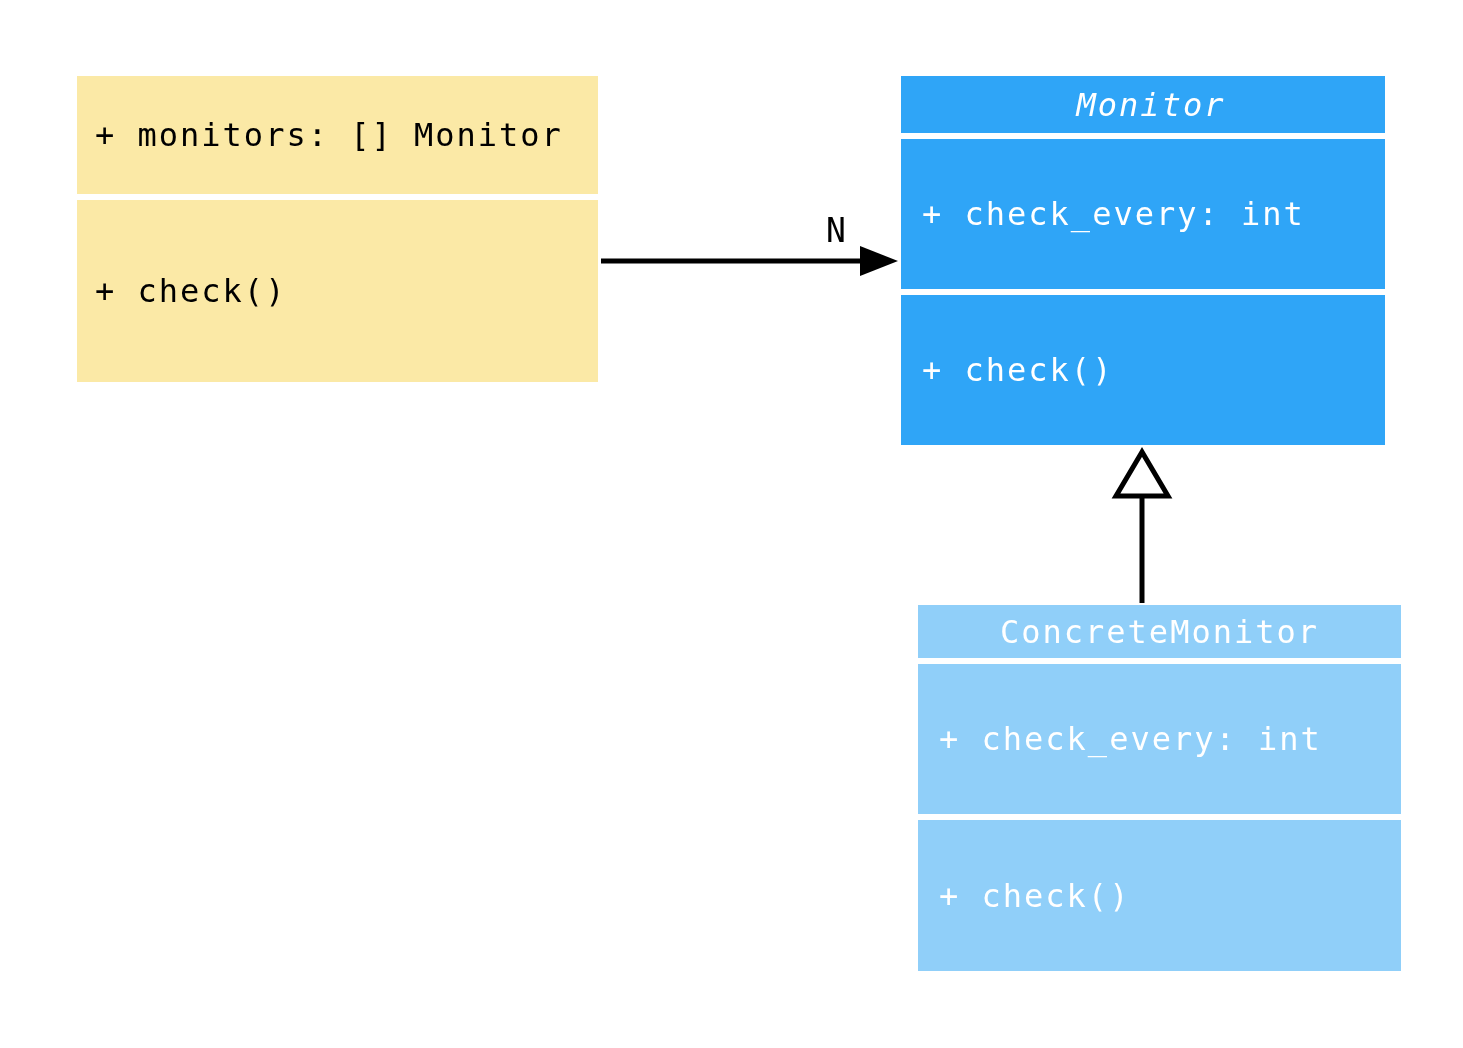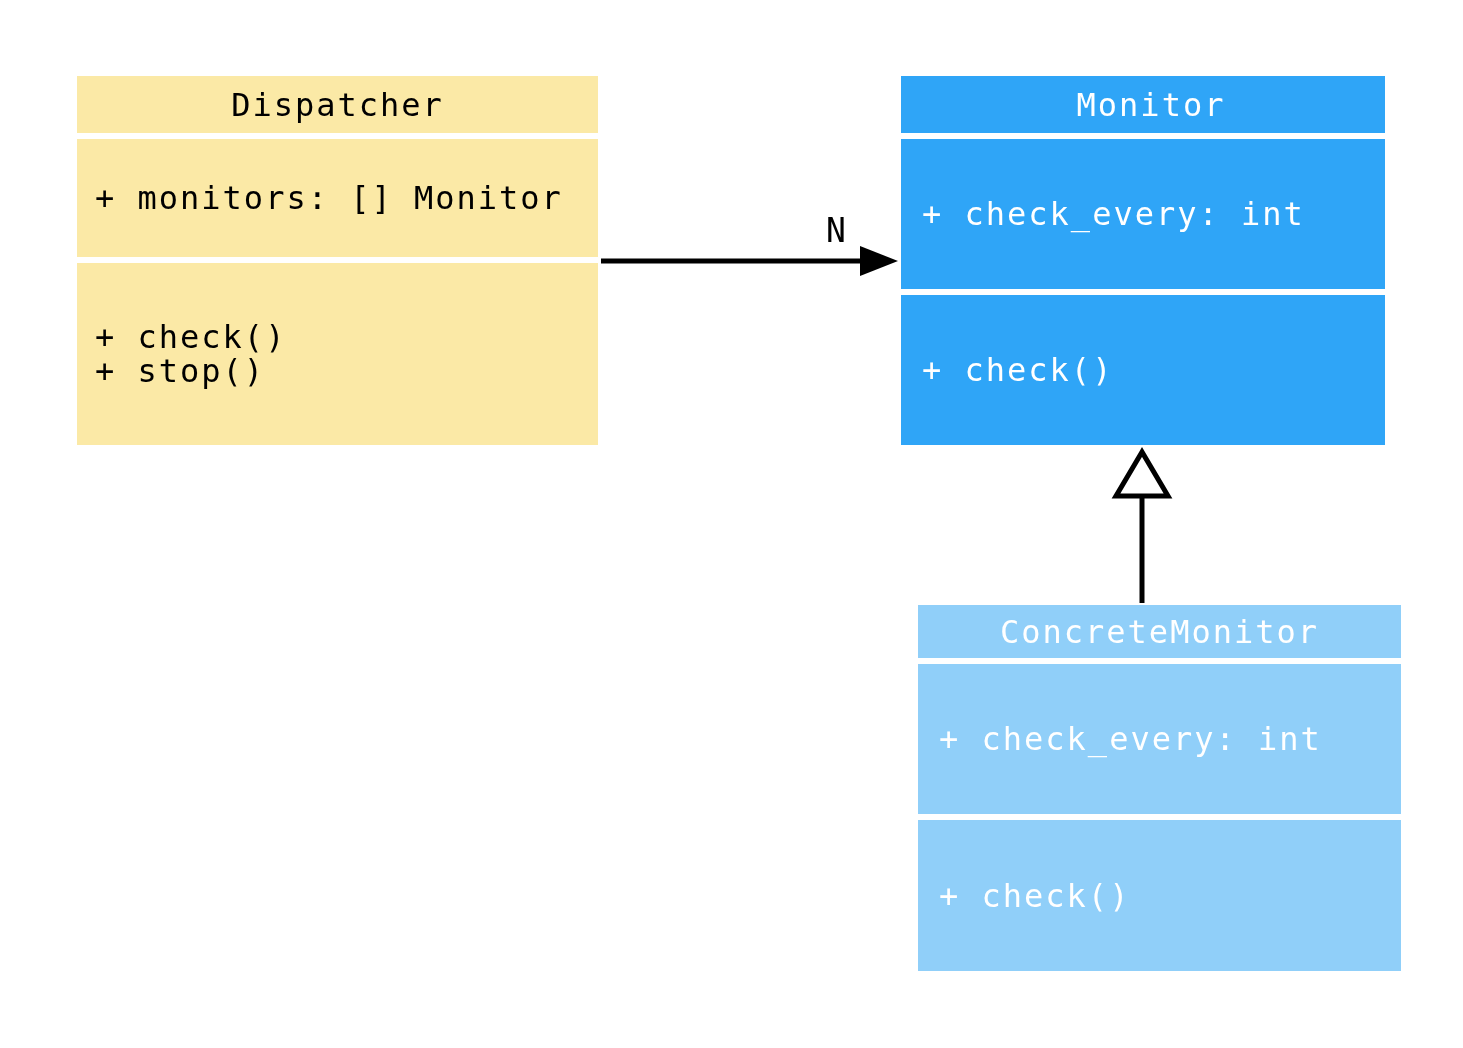--- a/index.html
+++ b/index.html
@@ -42,21 +42,21 @@
   }
   
   .c-dispatcher { left: 77px; top: 76px; width: 521px; color: #000000; }
   .c-dispatcher .sec { background: #fbe9a6; padding-left: 18px; }
   .c-dispatcher .sec.title { padding-left: 0; height: 57px; }
   .c-dispatcher .sec.attrs   { height: 118px; }
   .c-dispatcher .sec.methods { height: 182px; }
   
   .c-monitor { left: 901px; top: 76px; width: 484px; color: #ffffff; }
   .c-monitor .sec { background: #2fa5f7; padding-left: 21px; }
-  .c-monitor .sec.title { padding-left: 16px; height: 57px; }
+  .c-monitor .sec.title { padding-left: 16px; height: 57px; font-style: italic; }
   .c-monitor .sec.attrs   { height: 150px; }
   .c-monitor .sec.methods { height: 150px; }
   
   .c-concrete { left: 901px; top: 605px; width: 483px; color: #ffffff; padding-left: 17px; }
   .c-concrete .sec { background: #90cff9; padding-left: 21px; }
   .c-concrete .sec.title { padding-left: 0; height: 53px; }
   .c-concrete .sec.attrs   { height: 150px; }
   .c-concrete .sec.methods { height: 151px; }
 
   .edges {
@@ -73,27 +73,25 @@
     color: #000000;
     letter-spacing: 0;
   }
 </style>
 </head>
 <body>
 
 <div class="canvas">
 
   <div class="uml-class c-dispatcher">
-    <div class="sec title">Dispatcher</div>
     <div class="sec attrs">
       <div class="line">+ monitors: [] Monitor</div>
     </div>
     <div class="sec methods">
       <div class="line">+ check()</div>
-      <div class="line">+ stop()</div>
     </div>
   </div>
 
   <div class="uml-class c-monitor">
     <div class="sec title">Monitor</div>
     <div class="sec attrs">
       <div class="line">+ check_every: int</div>
     </div>
     <div class="sec methods">
       <div class="line">+ check()</div>

